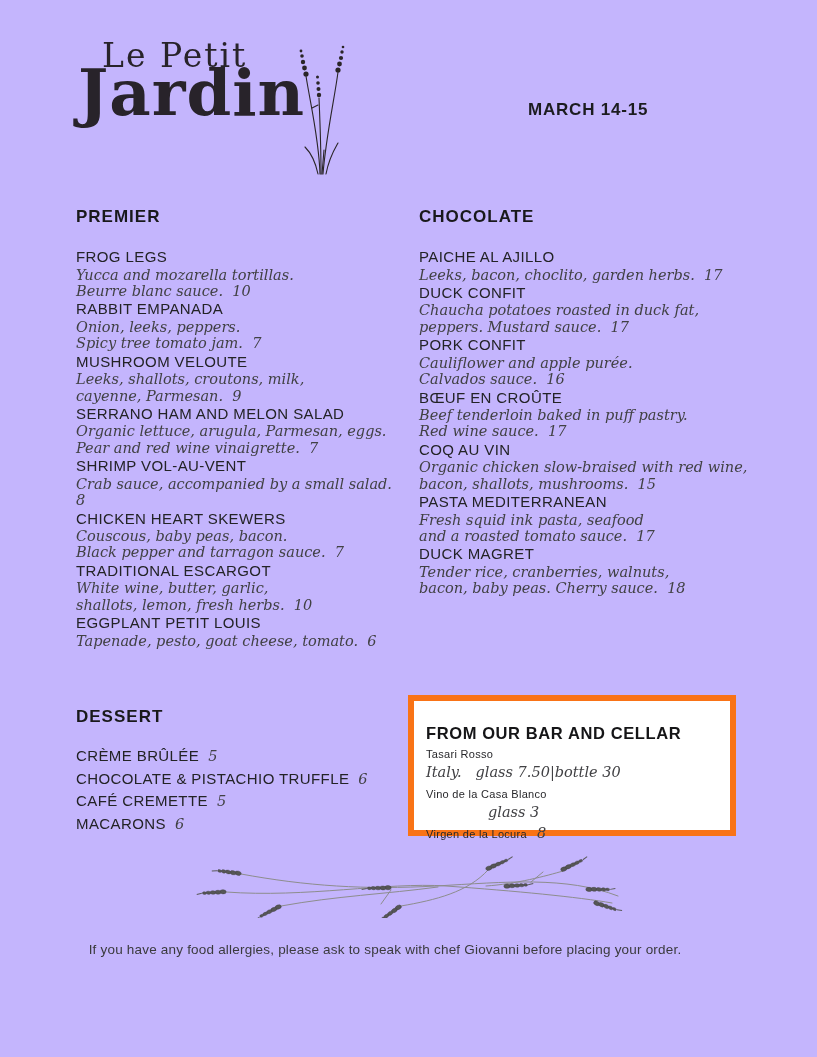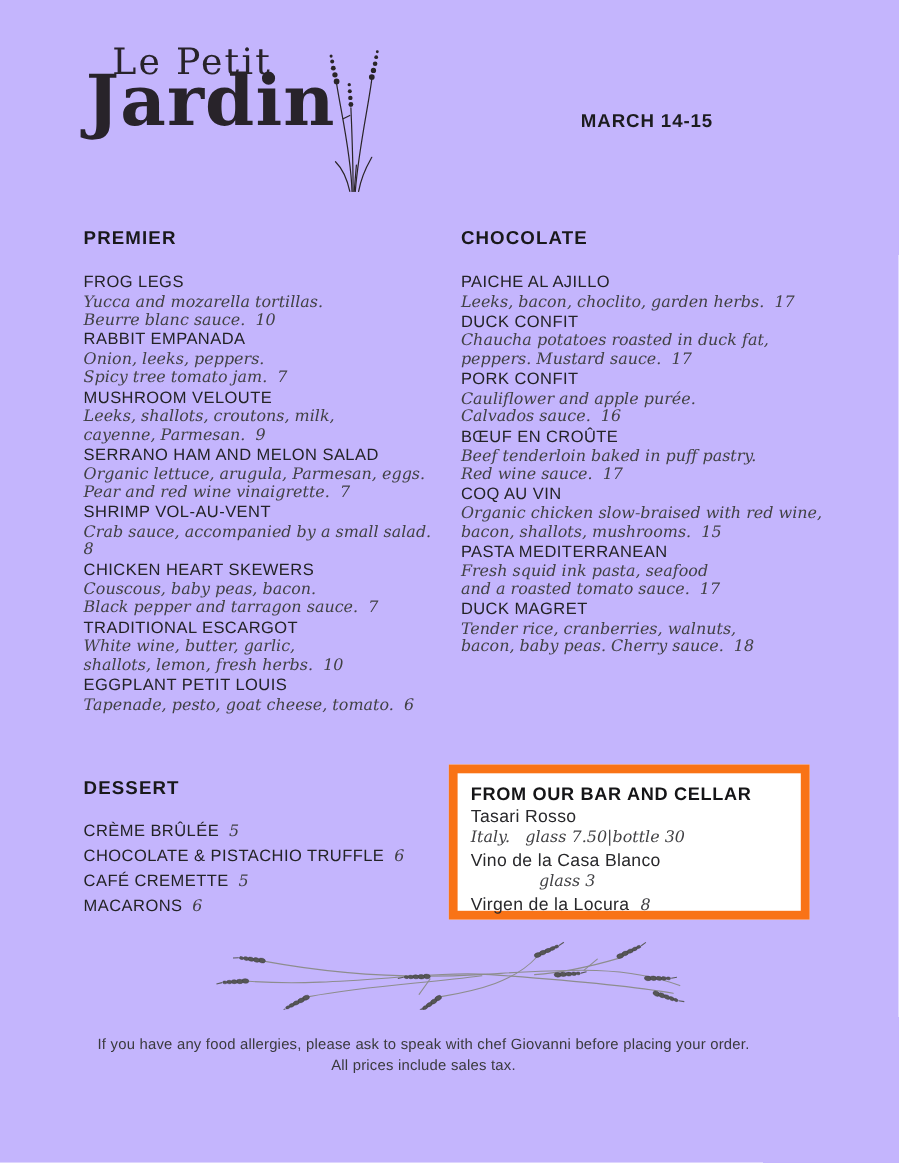--- a/index.html
+++ b/index.html
@@ -58,28 +58,28 @@
   .dessert-row { line-height:21.5px; }
   .dessert-name { font-size:15px; letter-spacing:0.4px; color:#232326; }
   .dessert-price {
     font-family:"DejaVu Serif", serif; font-style:italic;
     font-size:14.5px; color:#414144; margin-left:9px;
   }
 
   
   .bar-box {
     position:absolute; left:408px; top:695px; width:328px; height:141px;
-    border:8px solid #f97316; padding:9px 12px 0 12px; background:#fff;
+    border:6px solid #f97316; padding:22px 12px 0 12px; background:#fff;
   }
   .bar-title {
     font-size:16.5px; font-weight:bold; letter-spacing:0.6px;
     color:#151517; line-height:21px;
   }
   .bar-item { margin-bottom:3px; }
-  .bar-name { font-size:16px; letter-spacing:0.3px; color:#28282b; line-height:20px; display:inline;margin-top:48px; }
+  .bar-name { font-size:11px; letter-spacing:0.3px; color:#28282b; line-height:20px; display:inline;margin-top:48px; }
   .bar-detail {
     font-family:"DejaVu Serif", serif; font-style:italic;
     font-size:14.5px; color:#414144; line-height:17px; white-space:pre-wrap;
   }
   .bar-detail.indent { padding-left:62px; }
   .bar-price {
     font-family:"DejaVu Serif", serif; font-style:italic;
     font-size:14.5px; color:#414144; margin-left:10px;
   }
 
@@ -273,16 +273,15 @@
       <use href="#wh" transform="translate(300,13) rotate(-16)"></use>
       <use href="#wh" transform="translate(318,30) rotate(4)"></use>
       <use href="#wh" transform="translate(375,14) rotate(-18)"></use>
       <use href="#wh" transform="translate(400,33) rotate(8)"></use>
       <use href="#wh" transform="translate(408,46) rotate(26)"></use>
     </g>
   </svg>
 
   <div class="footer">
     <div>If you have any food allergies, please ask to speak with chef Giovanni before placing your order.</div>
-    <div>All prices include sales tax.</div>
   </div>
 
 </div>
 
 </body></html>

